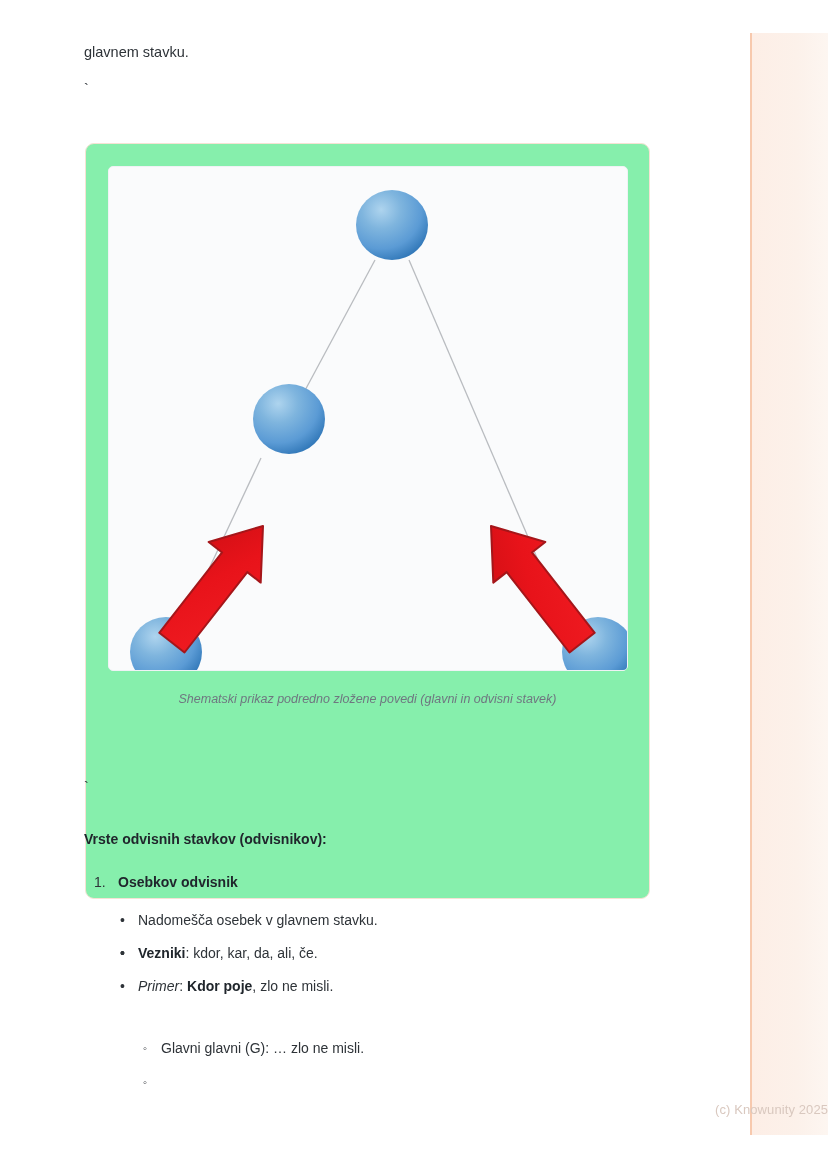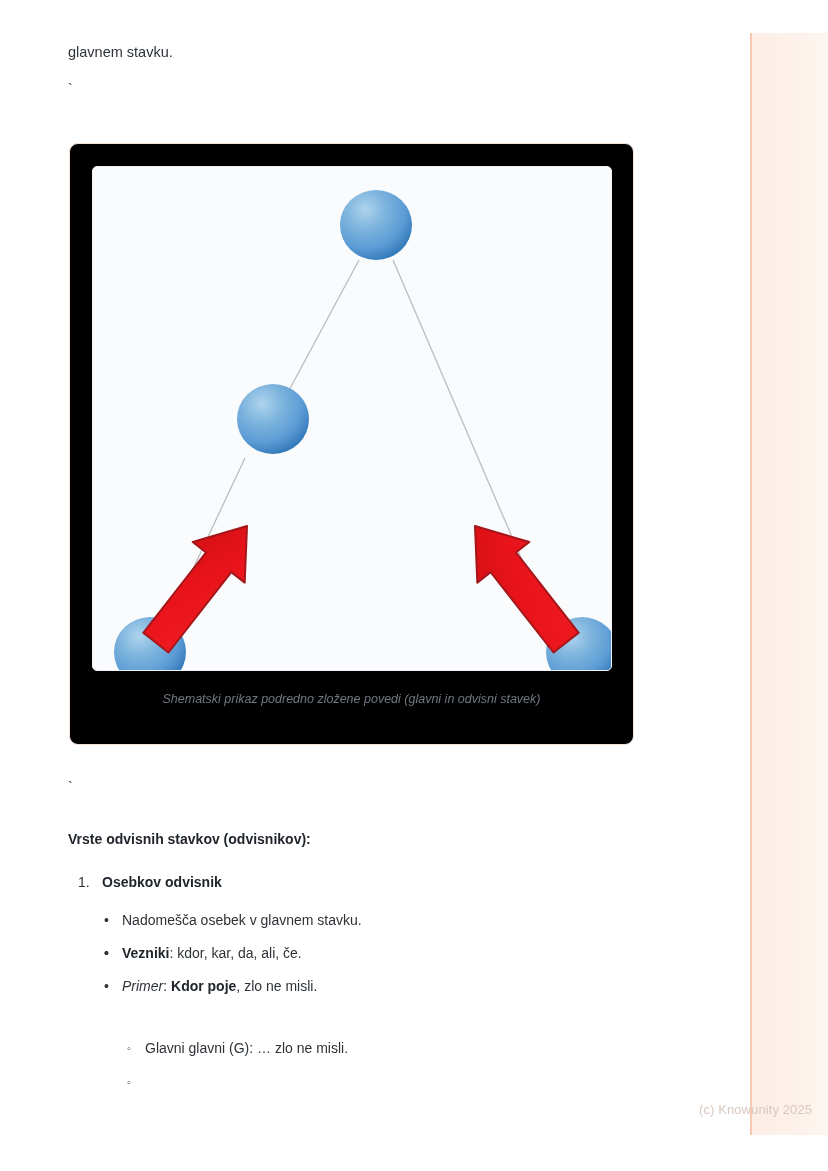--- a/index.html
+++ b/index.html
@@ -23,21 +23,21 @@
     left: 750px;
     top: 33px;
     width: 78px;
     height: 1102px;
     background: linear-gradient(to right, #f7c9ae 0px, #f7c9ae 1.5px, #fdeee6 2px, #fcf1ea 60%, #fdf6f1 100%);
   }
 
   
   .page {
     position: absolute;
-    left: 0;
+    left: 16px;
     top: 0;
     width: 750px;
     height: 1171px;
   }
 
   .lead-text {
     position: absolute;
     left: 68px;
     top: 41px;
     font-size: 14.5px;
@@ -60,25 +60,25 @@
     line-height: 22px;
     color: #2e3338;
   }
 
   
   .figure-card {
     position: absolute;
     left: 69px;
     top: 143px;
     width: 565px;
-    height: 602px;
+    height: 756px;
     box-sizing: border-box;
     border: 1px solid #f6e2d4;
     border-radius: 9px;
-    background: #000000;
+    background: #86efac;
   }
   .figure-inner {
     position: absolute;
     left: 22px;
     top: 22px;
     width: 520px;
     height: 505px;
     box-sizing: border-box;
     background: #fafbfc;
     border: 1px solid #f0f2f5;

